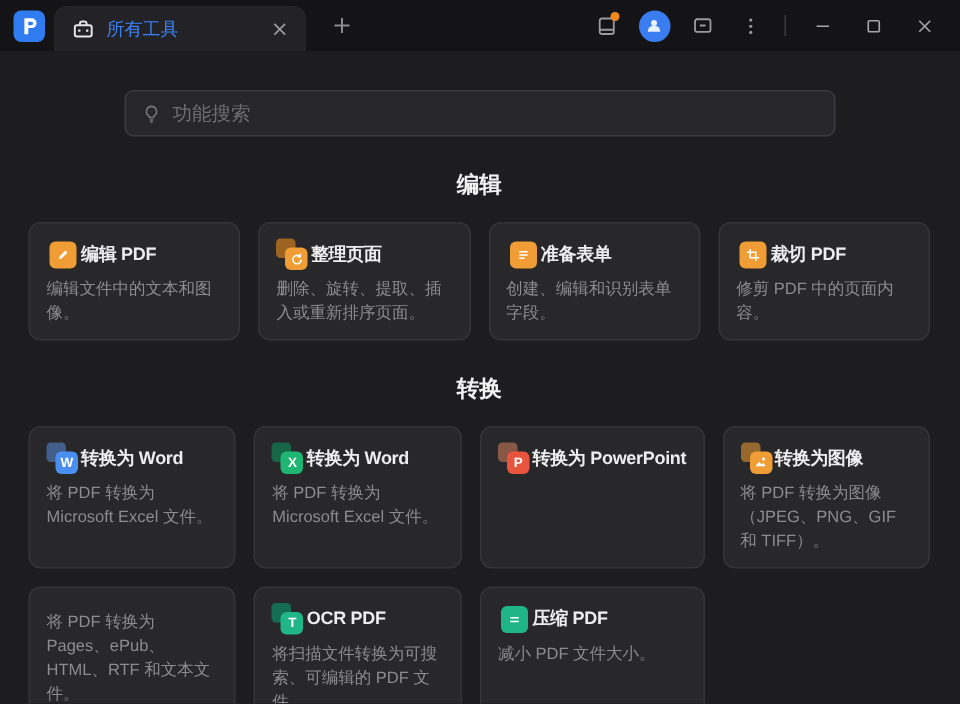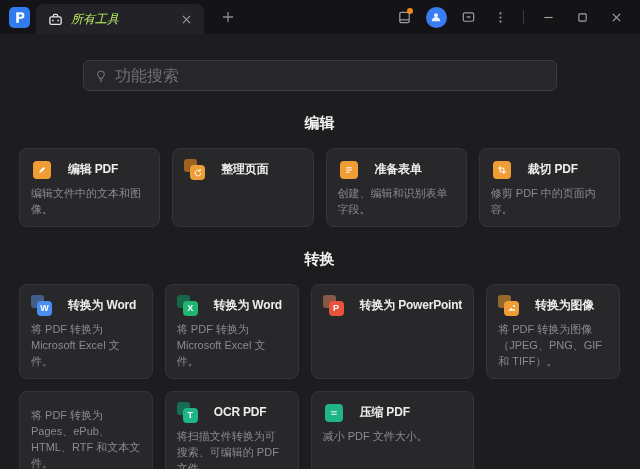--- a/index.html
+++ b/index.html
@@ -16,21 +16,21 @@
     display:flex; align-items:center;
     padding-left:9px;
   }
   .app-logo { width:21px; height:21px; border-radius:5px; background:#2f7bef;
     display:flex; align-items:center; justify-content:center; flex:0 0 auto; margin-right:6px;}
   .tab {
     height:30px; align-self:flex-end; width:168px;
     background:#232327; border-radius:8px 8px 0 0;
     display:flex; align-items:center; padding:0 10px 0 12px; gap:8px;
   }
-  .tab-title { font-size:12px; color:#bef264; flex:1 1 auto; white-space:nowrap;font-style:italic; }
+  .tab-title { font-size:12px; color:#3b82f6; flex:1 1 auto; white-space:nowrap; }
   .tab-close { width:16px; height:16px; display:flex; align-items:center; justify-content:center;
     color:#9a9aa0; font-size:12px; border-radius:3px; }
   .newtab { width:24px; height:24px; margin-left:12px; display:flex; align-items:center;
     justify-content:center; color:#8a8a90; }
   .tb-spacer { flex:1 1 auto; }
   .tb-right { display:flex; align-items:center; gap:6px; padding-right:10px; }
   .tb-btn { width:26px; height:26px; display:flex; align-items:center; justify-content:center; border-radius:4px; position:relative;}
   .avatar { width:21px; height:21px; border-radius:50%; background:#3a7df0;
     display:flex; align-items:center; justify-content:center; }
   .tb-divider { width:1px; height:14px; background:#3a3a40; margin:0 4px; }
@@ -38,33 +38,33 @@
   .notif-dot { position:absolute; top:4px; right:4px; width:6px; height:6px; border-radius:50%; background:#f08a1d; }
 
   
   .search-wrap { padding:26px 0 0 83px; }
   .search-box {
     width:474px; height:31px; background:#27272b; border:1px solid #3b3b41;
     border-radius:6px; display:flex; align-items:center; padding:0 10px; gap:7px;
   }
   .search-box input {
     background:transparent; border:none; outline:none; color:#ef4444;
-    font-size:16px; flex:1; font-family:Liberation Sans, sans-serif;
+    font-size:13px; flex:1; font-family:Liberation Sans, sans-serif;
   }
   .search-box input::placeholder { color:#6e6e74; }
 
   
   .content { padding:0 20px 0 19px; }
   .section-title { margin-top:23px; font-size:15px; font-weight:bold; color:#f2f2f3;text-align:center; }
   .cards { display:grid; grid-template-columns:repeat(4,1fr); gap:12px; margin-top:15px; }
   .card {
     background:#28282b; border:1px solid #353539; border-radius:8px;
     padding:10px 11px 8px; min-height:64px; cursor:pointer;
   }
-  .card-head { display:flex; align-items:center; gap:16px; }
+  .card-head { display:flex; align-items:center; gap:2px; }
   .card-title { font-size:12px; font-weight:bold; color:#ededee; white-space:nowrap; letter-spacing:-0.2px; }
   .card-desc { margin-top:6px; font-size:11px; line-height:1.45; color:#8b8b90; }
 
   
   .tool-icon { position:relative; width:21px; height:21px; flex:0 0 auto; }
   .icon-back { position:absolute; left:0; top:0; width:13px; height:13px; border-radius:3px; opacity:.85; }
   .icon-front {
     position:absolute; right:0; bottom:0; width:15px; height:15px; border-radius:4px;
     display:flex; align-items:center; justify-content:center;
     color:#fff; font-size:9px; font-weight:bold; line-height:1;
@@ -186,20 +186,21 @@
               <span class="icon-back" style="background: rgb(176, 111, 30);"></span>
               <span class="icon-front" style="background: rgb(240, 157, 53);">
                 <svg width="10" height="10" viewBox="0 0 16 16" fill="none" stroke="#fff" stroke-width="1.6">
                   <path d="M12.5 8a4.5 4.5 0 1 1-1.4-3.2"></path>
                   <path d="M11.5 1.8v3.2H8.3"></path>
                 </svg>
               </span>
             </span>
       <span class="card-title">整理页面</span>
     </div>
+    <div class="card-desc">删除、旋转、提取、插入或重新排序页面。</div>
   </div>
 
   <div class="card">
     <div class="card-head">
       <span class="tool-icon">
               <span class="icon-front solo" style="background: rgb(240, 157, 53);">
                 <svg width="10" height="10" viewBox="0 0 16 16" stroke="#fff" stroke-width="1.6">
                   <path d="M3.5 4.5h9M3.5 8h9M3.5 11.5h5.5"></path>
                 </svg>
               </span>

